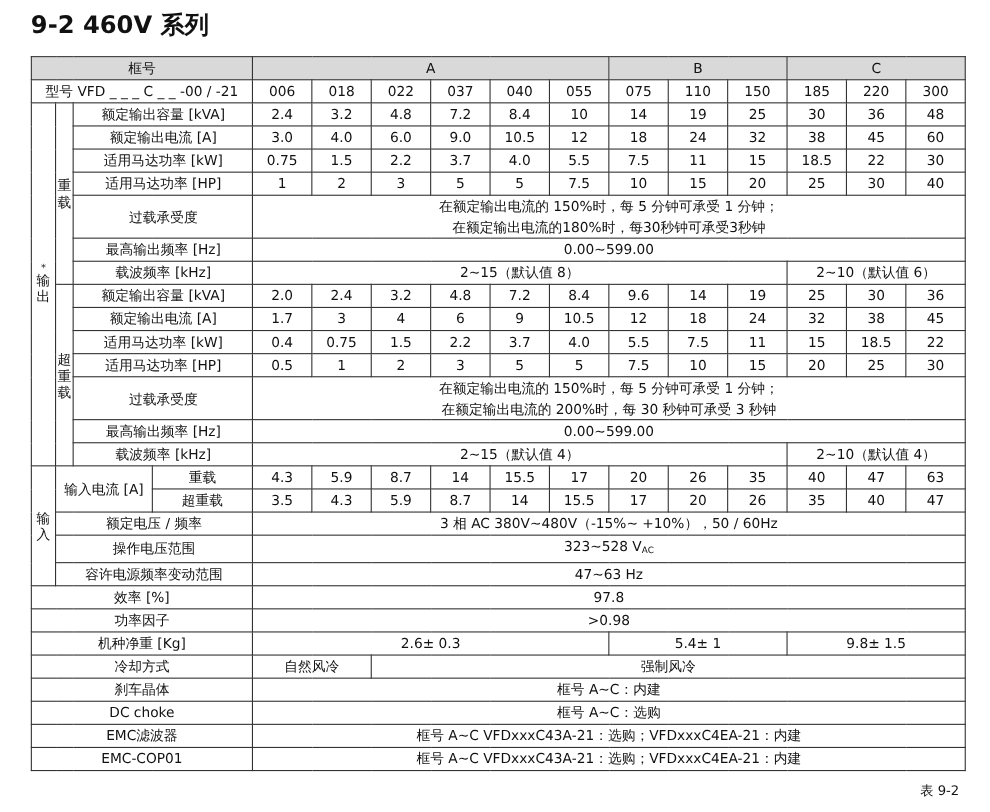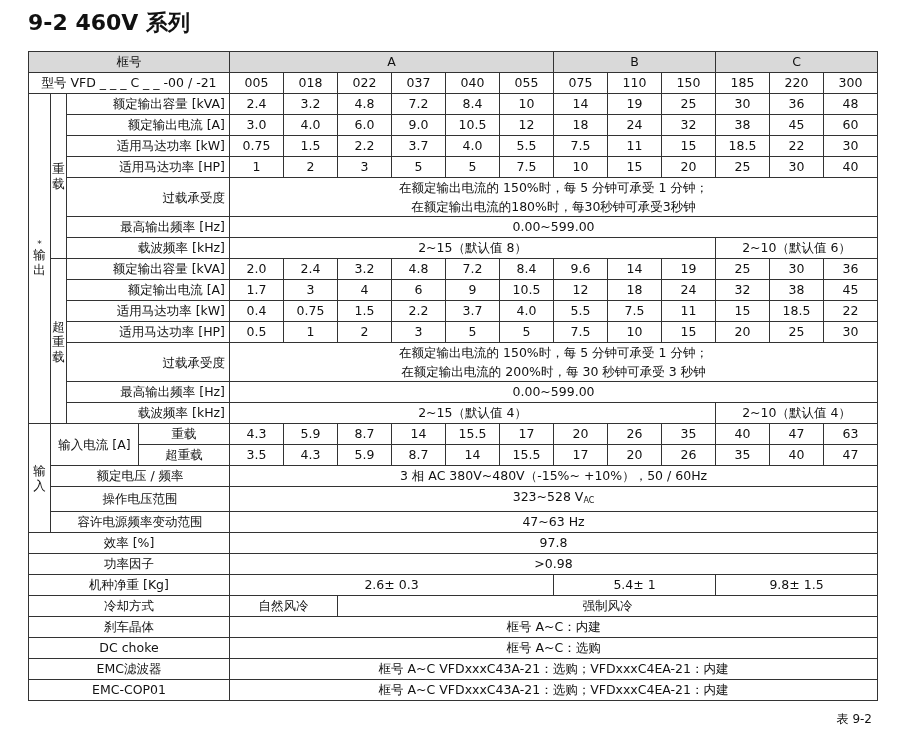--- a/index.html
+++ b/index.html
@@ -1,21 +1,21 @@
 <!DOCTYPE html>
 <html><head>
 <meta charset="utf-8">
 <style>
   html, body { margin:0; padding:0; background:#fff; }
   body { width:900px; height:738px; position:relative; font-family:"Liberation Sans","DejaVu Sans",sans-serif; color:#111; }
   .title { position:absolute; left:28px; top:8px; font-size:22px; font-weight:bold; font-family:"DejaVu Sans","Liberation Sans",sans-serif; letter-spacing:0;text-align:right; }
   table.spec { position:absolute; left:28px; top:51px; border-collapse:collapse; table-layout:fixed; width:712px; font-size:12.5px; font-family:"DejaVu Sans","Liberation Sans",sans-serif; }
   table.spec td { border:1px solid #333; padding:0 4px; height:20px; text-align:center; white-space:nowrap; overflow:hidden; line-height:20px; }
   table.spec td.hdr { background:#d9d9d9; }
-  table.spec td.lbl { text-align:right; padding-left:5px;margin-left:35px; }
+  table.spec td.lbl { text-align:center; padding-left:5px;margin-left:35px; }
   table.spec td.vert { width:14px; padding:0; white-space:normal; line-height:15px; text-align:center; vertical-align:middle; }
   table.spec td.tall { height:38px; line-height:19px; }
   sub.ac { font-size:8px; vertical-align:-2px; }
   .caption { position:absolute; right:28px; top:711px; font-size:12px; font-family:"DejaVu Sans","Liberation Sans",sans-serif; }
 </style>
 </head>
 <body>
 
 <div class="title">9-2 460V 系列</div>
 
@@ -40,21 +40,21 @@
   </colgroup>
   <tbody>
       <tr>
     <td class="hdr" colspan="4">框号</td>
     <td class="hdr" colspan="6">A</td>
     <td class="hdr" colspan="3">B</td>
     <td class="hdr" colspan="3">C</td>
   </tr>
   <tr id="model-row">
     <td colspan="4">型号 VFD _ _ _ C _ _ -00 / -21</td>
-  <td>005</td>
+  <td>006</td>
         <td>018</td>
         <td>022</td>
         <td>037</td>
         <td>040</td>
         <td>055</td>
         <td>075</td>
         <td>110</td>
         <td>150</td>
         <td>185</td>
         <td>220</td>

